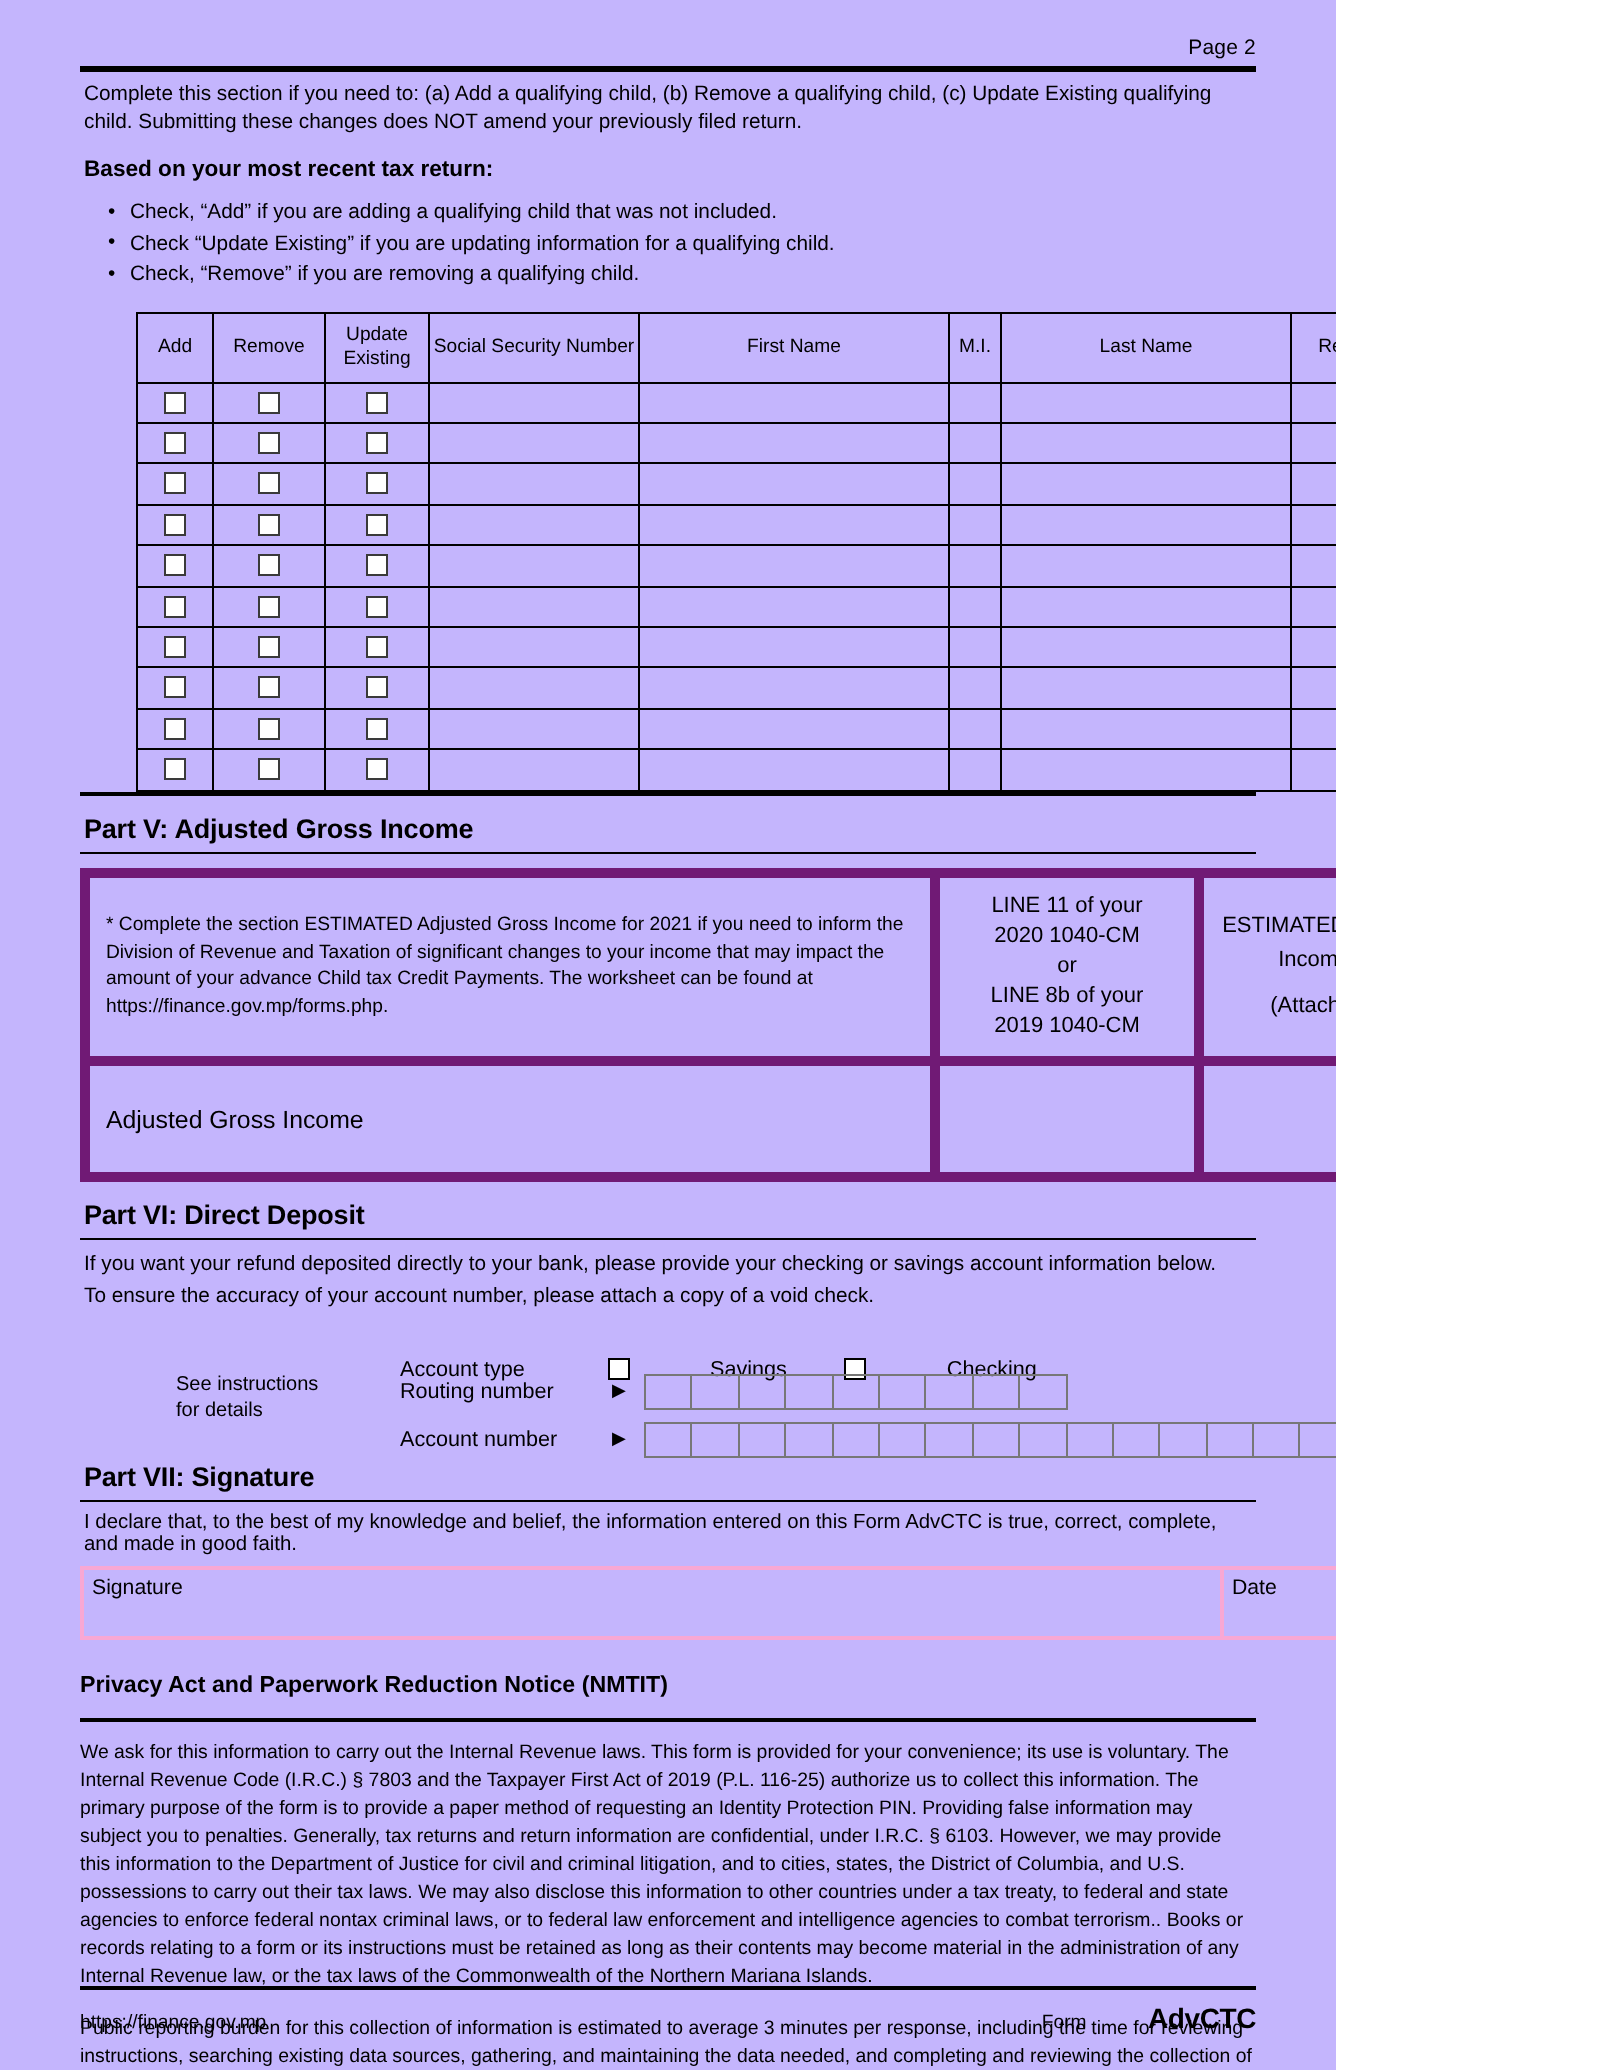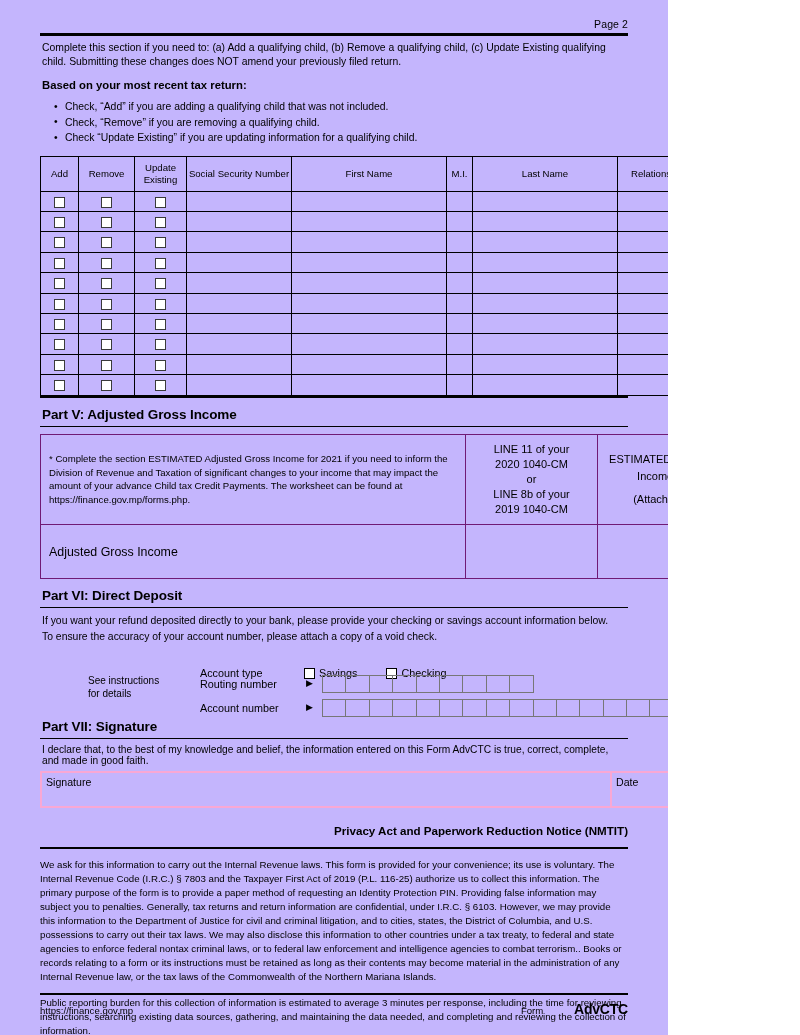--- a/index.html
+++ b/index.html
@@ -70,20 +70,21 @@
     left: 0;
     top: -0.5px;
   }
 
   
   .child-table {
     width: 100%;
     border-collapse: collapse;
     margin-top: 10px;
     table-layout: fixed;
+    margin-left: 28px;
   }
   .child-table th,
   .child-table td {
     border: 1px solid #000;
     padding: 0;
   }
   .child-table thead th {
     font-size: 9.6px;
     font-weight: normal;
     text-align: center;
@@ -122,21 +123,21 @@
   }
 
   
   .agi-table {
     width: 100%;
     border-collapse: collapse;
     margin-top: 7px;
     table-layout: fixed;
   }
   .agi-table td {
-    border: 1px solid #701a75;
+    border: 5px solid #701a75;
     vertical-align: middle;
   }
   .agi-note {
     font-size: 9.6px;
     line-height: 1.42;
     padding: 9px 10px 9px 8px;
     vertical-align: top;
   }
   .agi-head {
     text-align: center;
@@ -197,23 +198,24 @@
     line-height: 1;
     width: 16px;
     padding-left: 2px;
   }
   .acct-type-row { top: 16px; }
   .routing-row  { top: 24px; }
   .account-row  { top: 48px; }
 
   .type-cb-wrap {
     display: inline-flex;
-    align-items: flex-end;
+    align-items: flex-start;
     margin-right: 29px;
     font-size: 10.8px;
+    gap: 36px;
   }
   .type-cb {
     display: inline-block;
     width: 11px;
     height: 11px;
     border: 1.5px solid #000;
     background: #fff;
     box-sizing: border-box;
     margin-right: 4px;
   }
@@ -243,21 +245,21 @@
   .sig-table td {
     border: 2px solid #f9a8d4;
     font-size: 10.6px;
     padding: 3px 0 0 4px;
     height: 30px;
     vertical-align: top;
   }
 
   
   .privacy-title {
-    text-align: right;
+    text-align: left;
     font-size: 11.6px;
     font-weight: bold;
     padding: 16px 0 7px 0;
   }
   .privacy-body {
     font-size: 9.7px;
     line-height: 1.45;
     padding-top: 9px;
   }
   .privacy-body p {
@@ -294,22 +296,22 @@
 <div id="page">
 
   <div class="page-num">Page 2</div>
   <div class="rule-thick"></div>
 
   <div class="rule-med"></div>
   <div class="body-text">Complete this section if you need to: (a) Add a qualifying child, (b) Remove a qualifying child, (c) Update Existing qualifying child.  Submitting these changes does NOT amend your previously filed return.</div>
   <div class="lead-bold">Based on your most recent tax return:</div>
   <ul class="bullets">
     <li>Check, “Add” if you are adding a qualifying child that was not included.</li>
+    <li>Check “Update Existing” if you are updating information for a qualifying child.</li>
     <li>Check, “Remove” if you are removing a qualifying child.</li>
-    <li>Check “Update Existing” if you are updating information for a qualifying child.</li>
   </ul>
 
   <table class="child-table">
     <colgroup>
       <col style="width:38px">
       <col style="width:56px">
       <col style="width:52px">
       <col style="width:105px">
       <col style="width:155px">
       <col style="width:26px">

